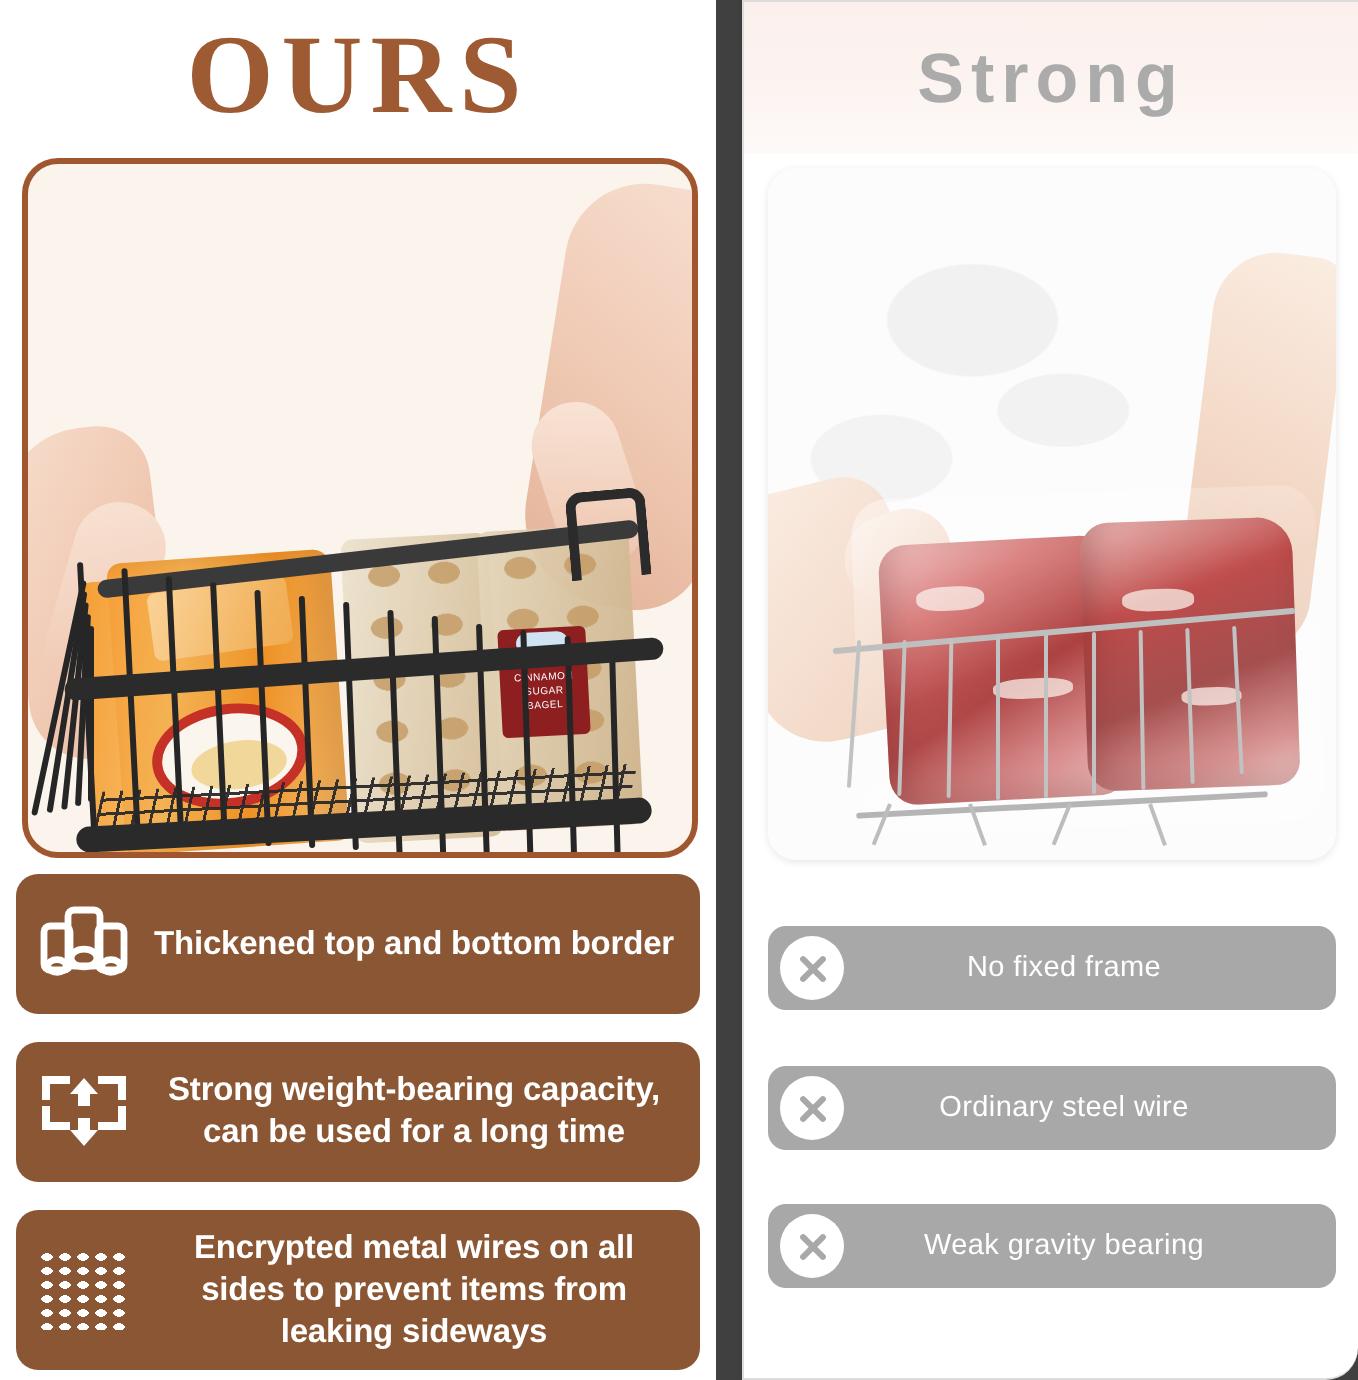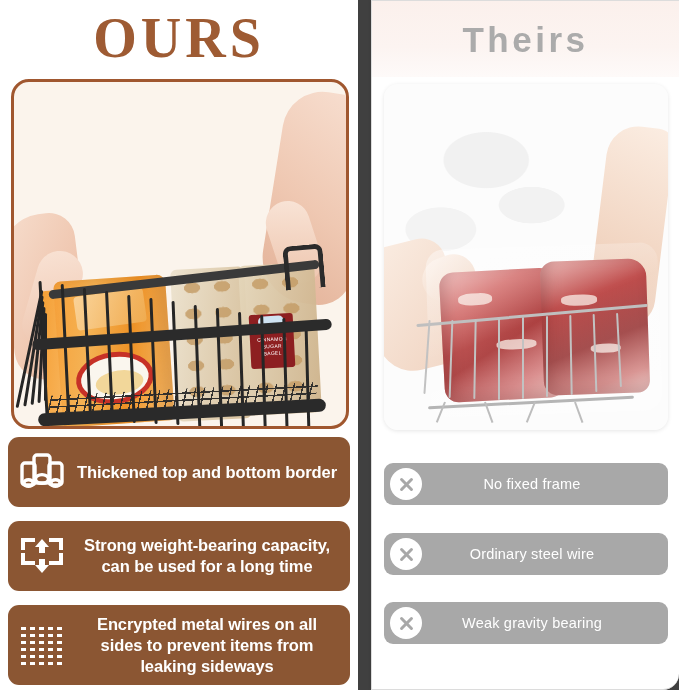--- a/index.html
+++ b/index.html
@@ -396,21 +396,21 @@
         <div class="mesh-ico"></div>
       </div>
       <div class="txt">Encrypted metal wires on all sides to prevent items from leaking sideways</div>
     </div>
 
   </div>
 
   <div class="panel-theirs">
 
     <div class="theirs-head"></div>
-    <div class="theirs-title">Theirs</div>
+    <div class="theirs-title">Strong</div>
 
     <div class="theirs-photo">
       <div class="ghost-bg"></div>
 
       <div class="t-hand t-hand-r"></div>
       <div class="t-hand t-hand-l"></div>
       <div class="t-finger"></div>
 
       <div class="meat meat-1">
         <div class="meat-fat" style="left:18px;top:22px;width:34px;height:12px;"></div>

